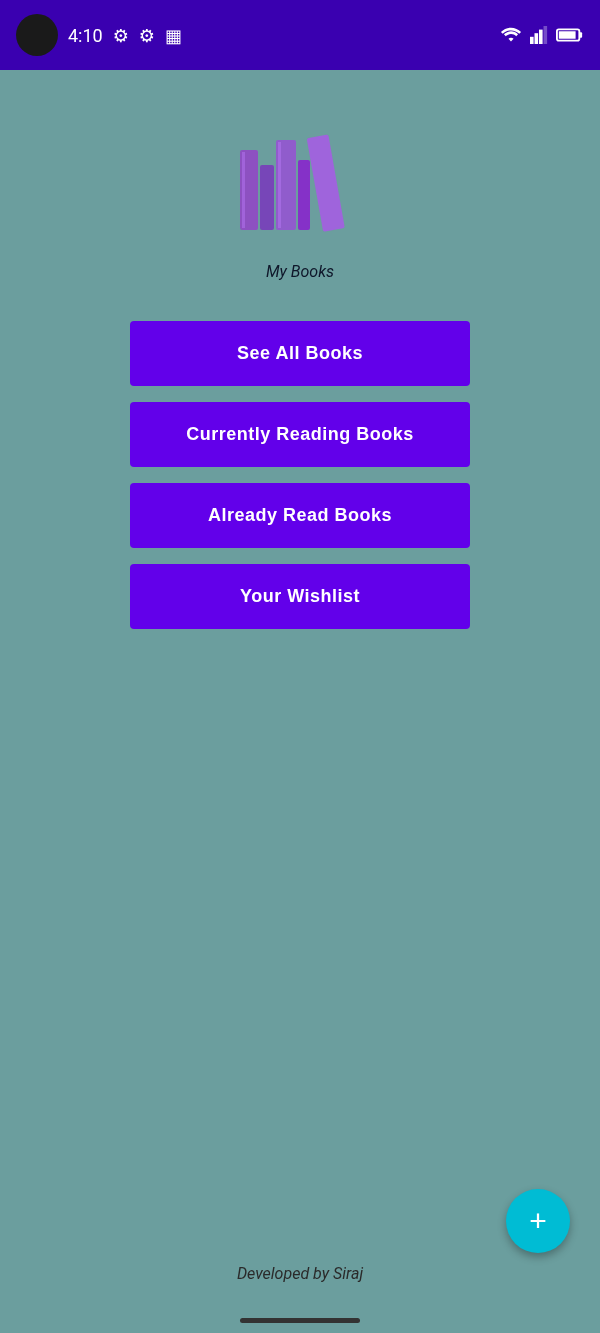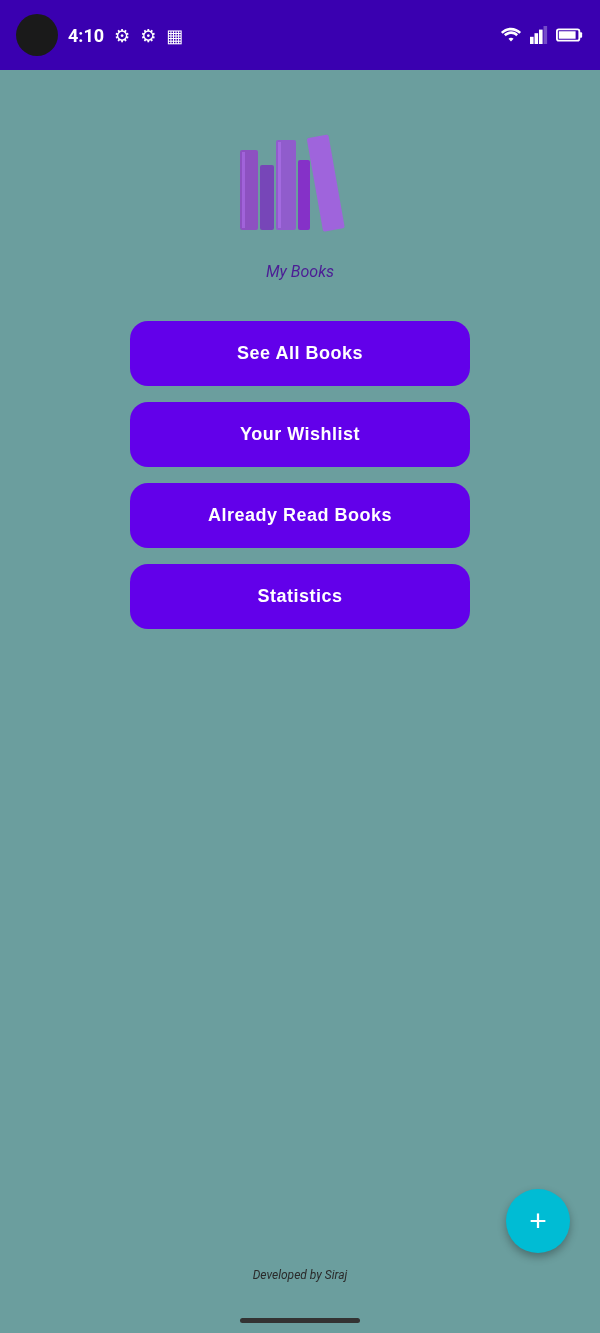--- a/index.html
+++ b/index.html
@@ -37,21 +37,21 @@
     .status-bar-circle {
       width: 42px;
       height: 42px;
       background-color: #1a1a1a;
       border-radius: 50%;
     }
 
     .status-time {
       color: white;
       font-size: 18px;
-      font-weight: 700;
+      font-weight: 400;
     }
 
     .status-bar-right {
       display: flex;
       align-items: center;
       gap: 8px;
       color: white;
     }
 
     
@@ -67,33 +67,33 @@
       margin-bottom: 40px;
       text-align: center;
     }
 
     .logo-svg {
       width: 160px;
       height: 140px;
     }
 
     .logo-text {
-      color: #4c1d95;
+      color: #0f172a;
       font-size: 16px;
       margin-top: 8px;
       font-style: italic;
     }
 
     
     .nav-button {
       width: 340px;
       padding: 22px 20px;
       background-color: #6200ea;
       border: none;
-      border-radius: 18px;
+      border-radius: 4px;
       color: white;
       font-size: 18px;
       font-weight: 600;
       letter-spacing: 0.5px;
       cursor: pointer;
       margin-bottom: 16px;
       text-align: center;
       display: block;
     }
 
@@ -101,21 +101,21 @@
     .footer {
       position: absolute;
       bottom: 50px;
       left: 0;
       right: 0;
       text-align: center;
     }
 
     .footer-text {
       color: #2a2a2a;
-      font-size: 12px;
+      font-size: 16px;
       font-style: italic;
     }
 
     
     .fab-button {
       position: absolute;
       bottom: 80px;
       right: 30px;
       width: 64px;
       height: 64px;
@@ -192,23 +192,23 @@
         <rect x="96" y="25" width="22" height="95" rx="2" fill="#b050f0" opacity="0.75"></rect>
       </g>
 
       <rect x="22" y="42" width="3" height="76" fill="#c080ff" opacity="0.4"></rect>
       <rect x="58" y="32" width="3" height="86" fill="#c080ff" opacity="0.4"></rect>
     </svg>
     <div class="logo-text">My Books</div>
   </div>
 
   <button class="nav-button">See All Books</button>
+  <button class="nav-button">Currently Reading Books</button>
+  <button class="nav-button">Already Read Books</button>
   <button class="nav-button">Your Wishlist</button>
-  <button class="nav-button">Already Read Books</button>
-  <button class="nav-button">Statistics</button>
 
 </div>
 
 <div class="footer">
   <span class="footer-text">Developed by Siraj</span>
 </div>
 
 <button class="fab-button">
   <span>+</span>
 </button>

